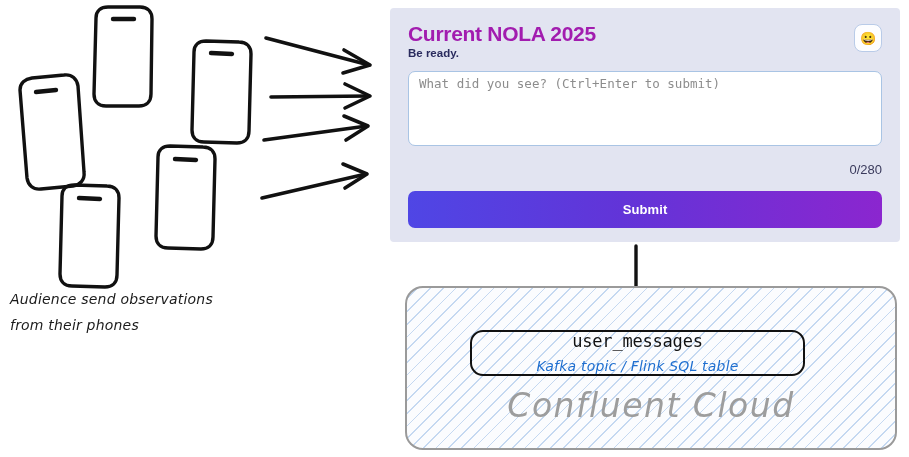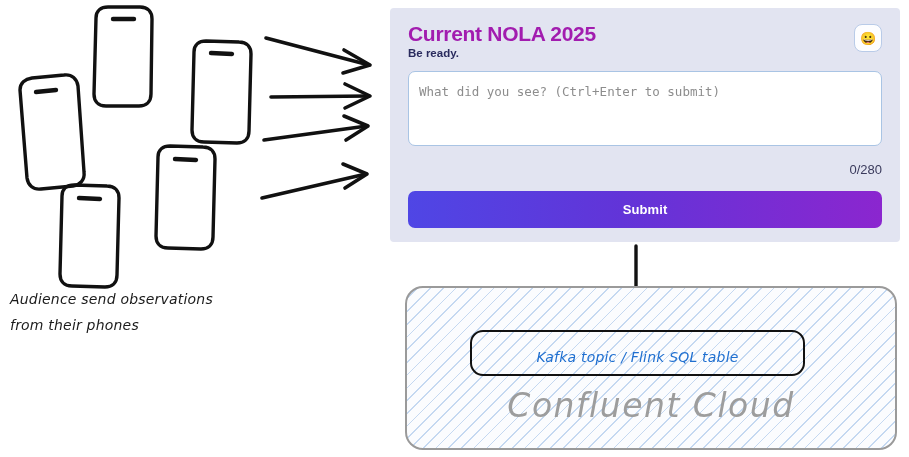--- a/index.html
+++ b/index.html
@@ -96,21 +96,21 @@
 
   #message-input {
     display: block;
     width: 100%;
     height: 75px;
     margin-top: 11px;
     box-sizing: border-box;
     background: #ffffff;
     border: 1.4px solid #a9c4e4;
     border-radius: 7px;
-    padding: 12px 10px;
+    padding: 4px 10px;
     font-family: "DejaVu Sans Mono", monospace;
     font-size: 12.5px;
     color: #222;
     resize: none;
     outline: none;
   }
   #message-input::placeholder {
     color: #8d8d8d;
   }
   #char-counter {
@@ -285,18 +285,19 @@
 
     <textarea id="message-input" placeholder="What did you see? (Ctrl+Enter to submit)" style=""></textarea>
 
     <div id="char-counter">0/280</div>
 
     <button id="submit-button">Submit</button>
   </div>
 
   <div id="cloud-box">
     <div id="topic-box">
+      <div id="topic-name">user_messages</div>
       <div id="topic-sub">Kafka topic / Flink SQL table</div>
     </div>
     <div id="cloud-label">Confluent Cloud</div>
   </div>
 
 </div>
 
 </body></html>

